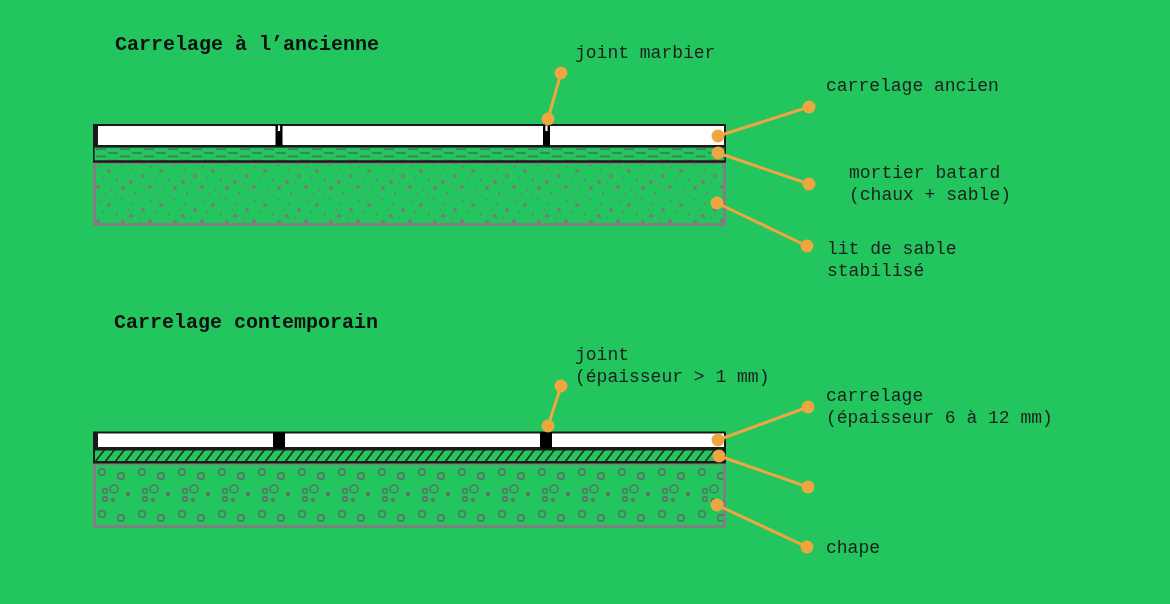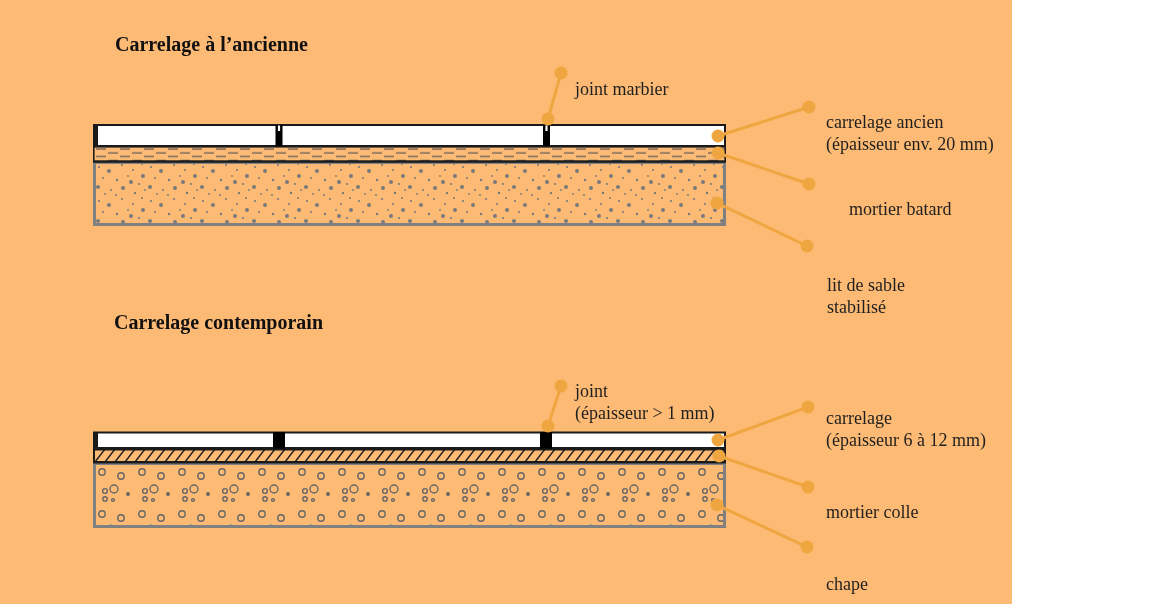--- a/index.html
+++ b/index.html
@@ -1,38 +1,37 @@
 <!DOCTYPE html>
 <html><head>
 <meta charset="utf-8">
 <style>
   html,body{margin:0;padding:0;background:#ffffff;}
   #canvas{
     position:relative;
-    width:1012px;height:604px;
-    background:#fdba74;
-    font-family:Liberation Serif, serif;
+    width:1170px;height:604px;
+    background:#22c55e;
+    font-family:Liberation Mono, monospace;
     color:#1f1f1f;
     overflow:hidden;
   }
   #diagram-svg{position:absolute;left:0;top:0;}
   .section-title{
     position:absolute;
     font-size:20px;
     font-weight:bold;
     color:#111111;
     white-space:nowrap;
   }
   .label{
     position:absolute;
     font-size:18px;
     line-height:22px;
     color:#1f1f1f;
     white-space:nowrap;
-    margin-top:36px;
   }
 </style>
 </head>
 <body>
 
 <div id="canvas">
 
   <svg id="diagram-svg" width="1170" height="604" viewBox="0 0 1170 604">
     <defs>
 
@@ -153,45 +152,44 @@
   </svg>
 
   <div class="section-title" style="left:115px;top:33px;">Carrelage à l’ancienne</div>
 
   <div class="label" style="left:575px;top:42px;">
     <div>joint marbier</div>
   </div>
 
   <div class="label" style="left:826px;top:75px;">
     <div>carrelage ancien</div>
-    <div>(épaisseur env. 20 mm)</div>
   </div>
 
   <div class="label" style="left:849px;top:162px;">
     <div>mortier batard</div>
+    <div>(chaux + sable)</div>
   </div>
 
   <div class="label" style="left:827px;top:238px;">
     <div>lit de sable</div>
     <div>stabilisé</div>
   </div>
 
   <div class="section-title" style="left:114px;top:311px;">Carrelage contemporain</div>
 
   <div class="label" style="left:575px;top:344px;">
     <div>joint</div>
     <div>(épaisseur &gt; 1 mm)</div>
   </div>
 
-  <div class="label" style="left:826px;top:371px;">
+  <div class="label" style="left:826px;top:385px;">
     <div>carrelage</div>
     <div>(épaisseur 6 à 12 mm)</div>
   </div>
 
   <div class="label" style="left:826px;top:465px;">
-    <div>mortier colle</div>
   </div>
 
   <div class="label" style="left:826px;top:537px;">
     <div>chape</div>
   </div>
 
 </div>
 
 </body></html>

